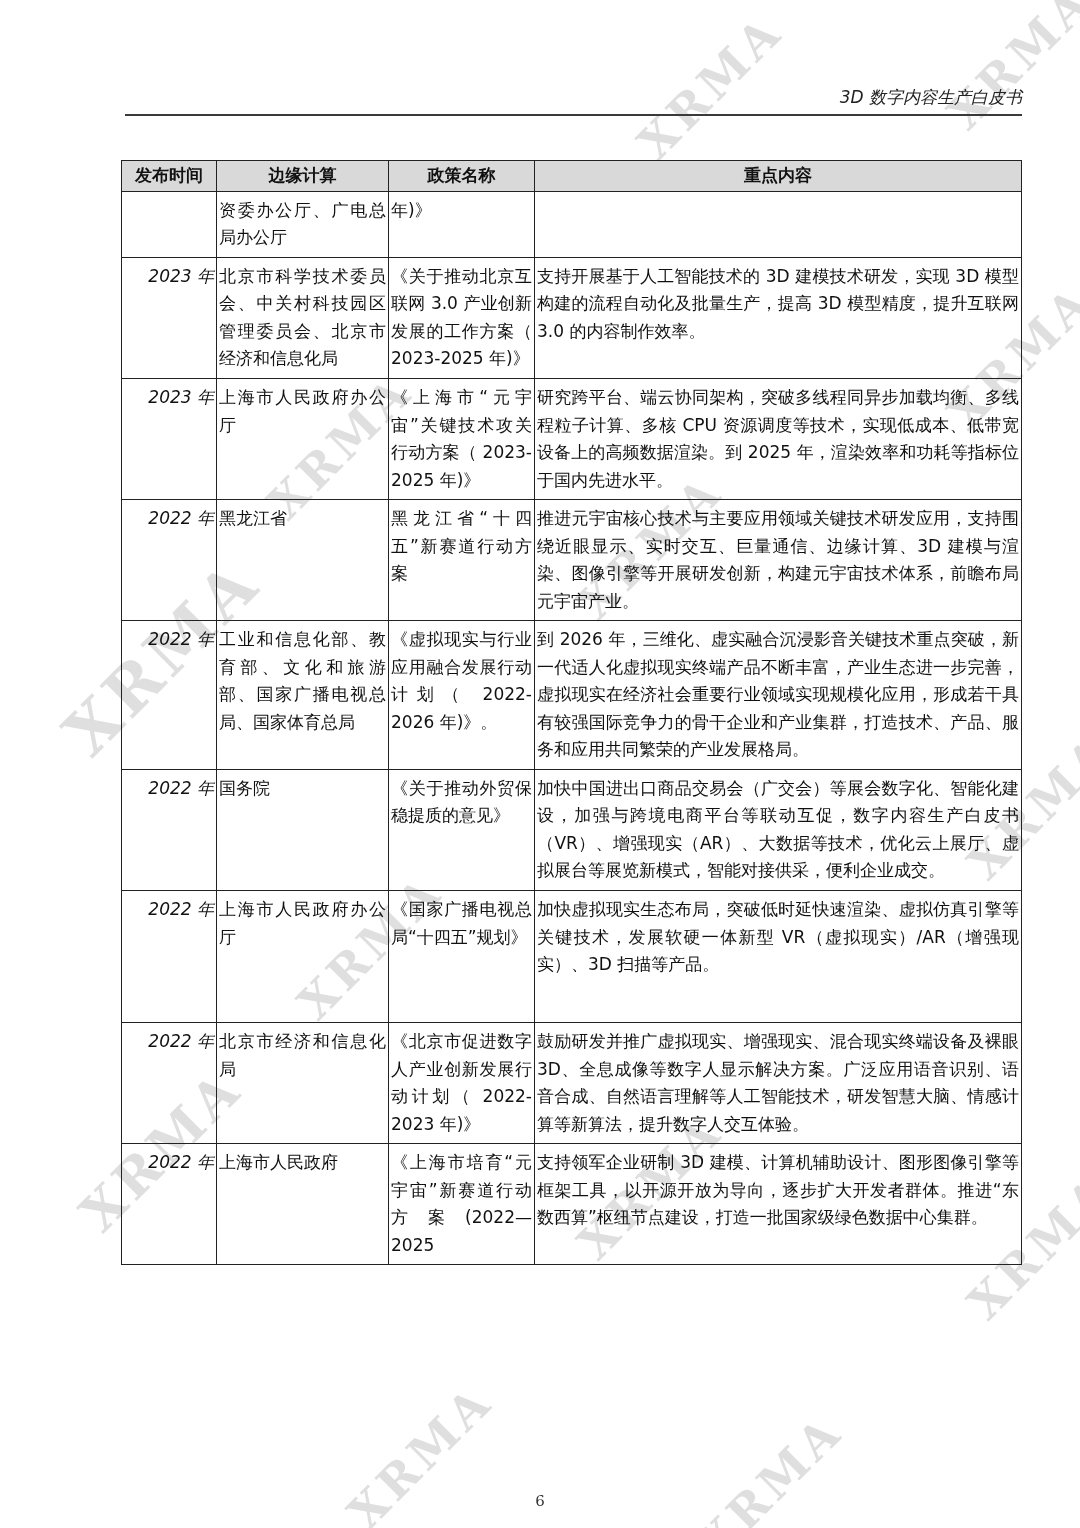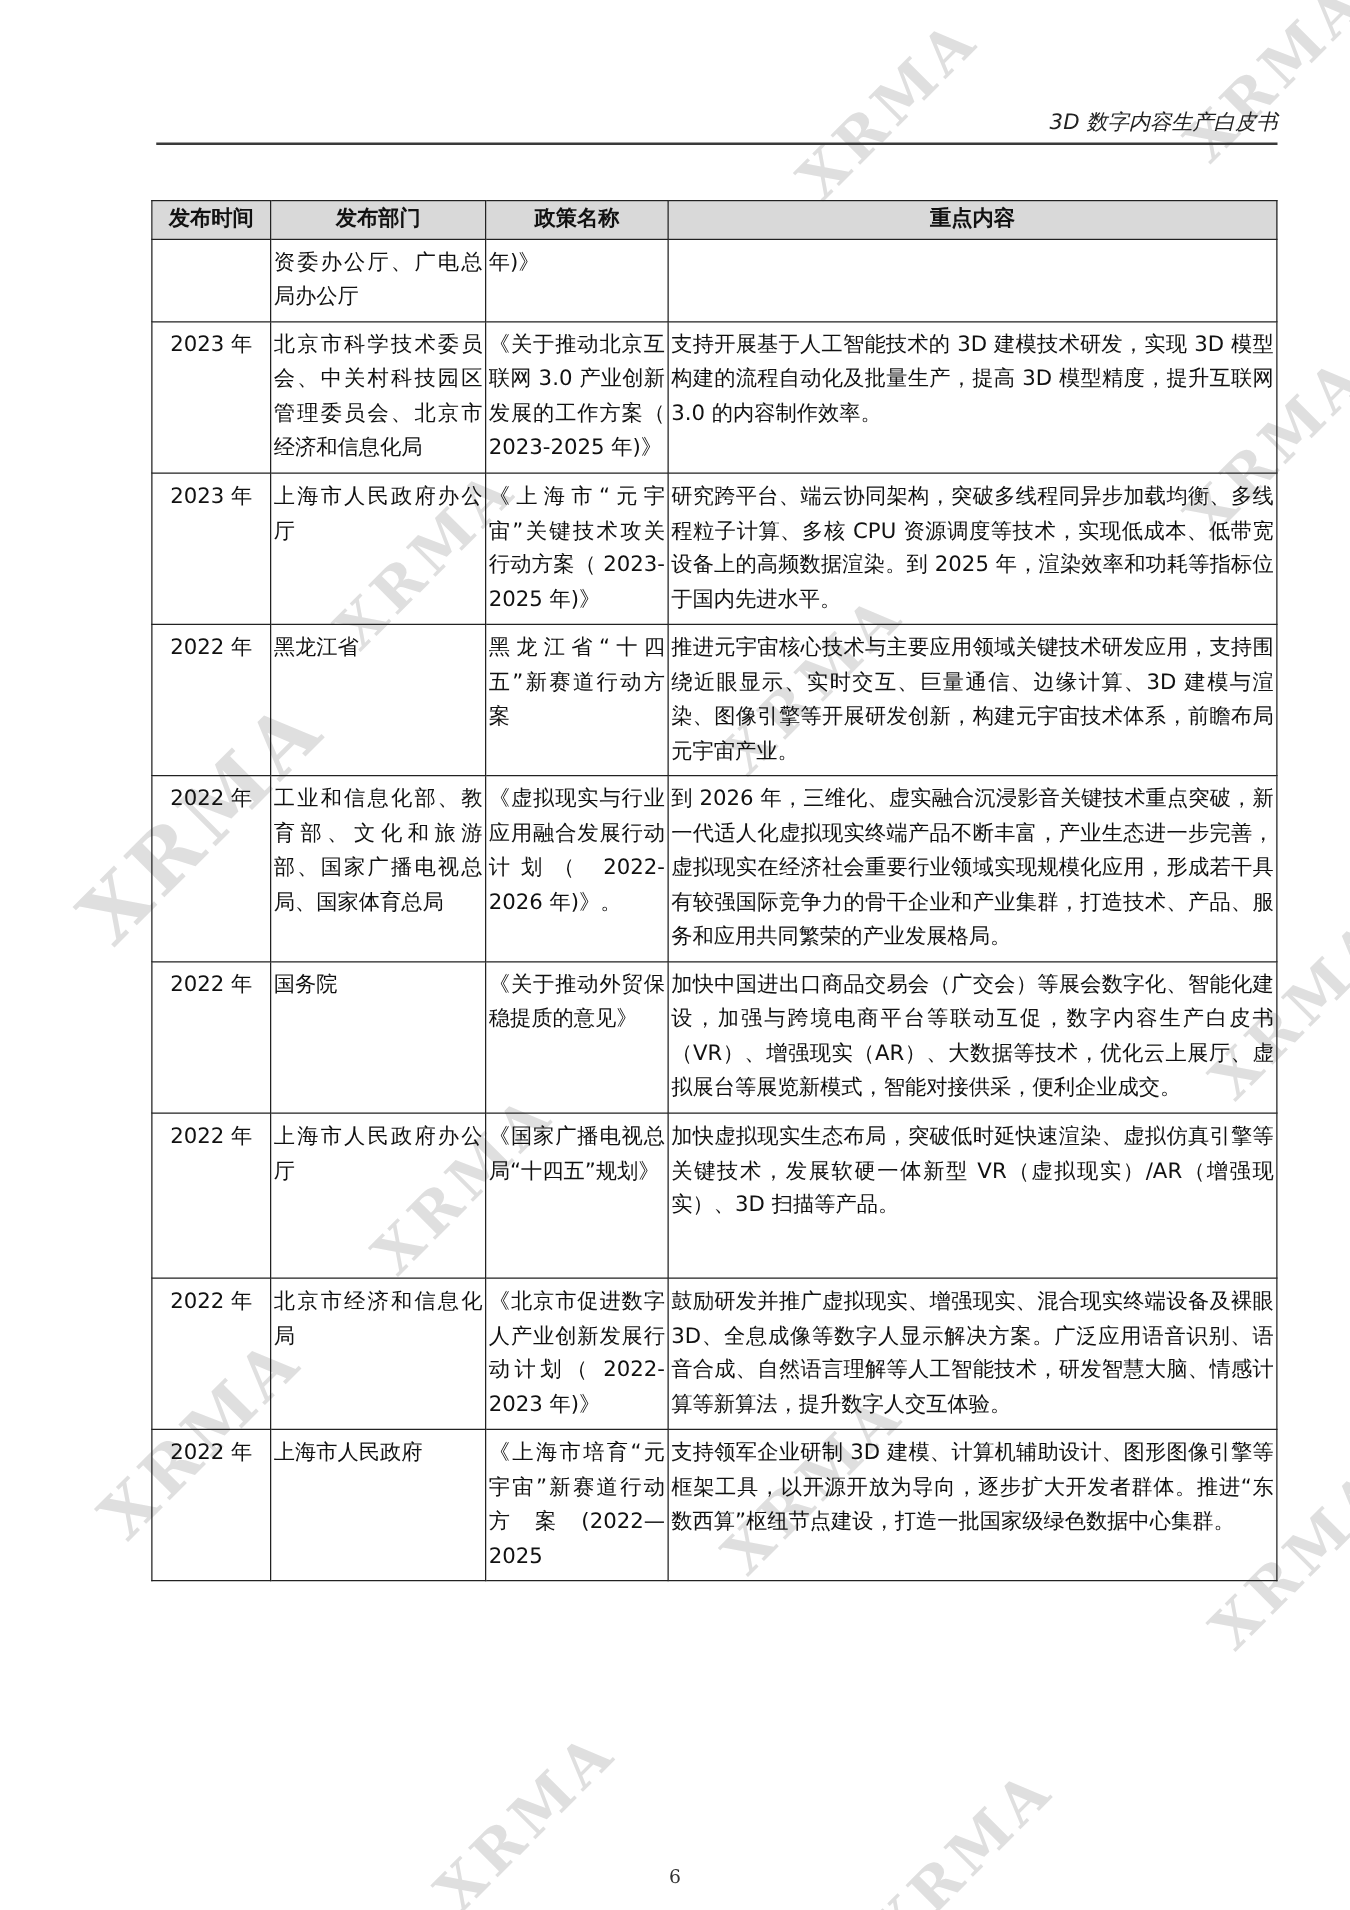--- a/index.html
+++ b/index.html
@@ -42,21 +42,21 @@
   th {
     background:#d9d9d9;
     text-align:center;
     font-weight:bold;
     padding:3px 4px;
     line-height:1.4;
   }
   col.c-time { width:95px; }
   col.c-dept { width:172px; }
   col.c-policy { width:146px; }
-  td.cell-time { text-align:center; }
+  td.cell-time { text-align:right;font-style:italic; }
   td.cell-dept, td.cell-policy, td.cell-content {
     text-align:justify;
   }
   tr.row-spacer td { height:132px; }
   .page-footer {
     position:absolute; bottom:18px; left:0; width:100%;
     text-align:center; font-size:15px; color:#333; z-index:2;
     font-family:"DejaVu Serif","Liberation Serif",serif;
   }
 </style>
@@ -86,21 +86,21 @@
   <table>
     <colgroup>
       <col class="c-time">
         <col class="c-dept">
         <col class="c-policy">
         <col class="c-content">
     </colgroup>
     <thead>
       <tr>
         <th>发布时间</th>
-        <th>发布部门</th>
+        <th>边缘计算</th>
         <th>政策名称</th>
         <th>重点内容</th>
       </tr>
     </thead>
     <tbody>
       <tr>
         <td class="cell-time"></td>
         <td class="cell-dept">资委办公厅、广电总局办公厅</td>
         <td class="cell-policy">年)》</td>
         <td class="cell-content"></td>

